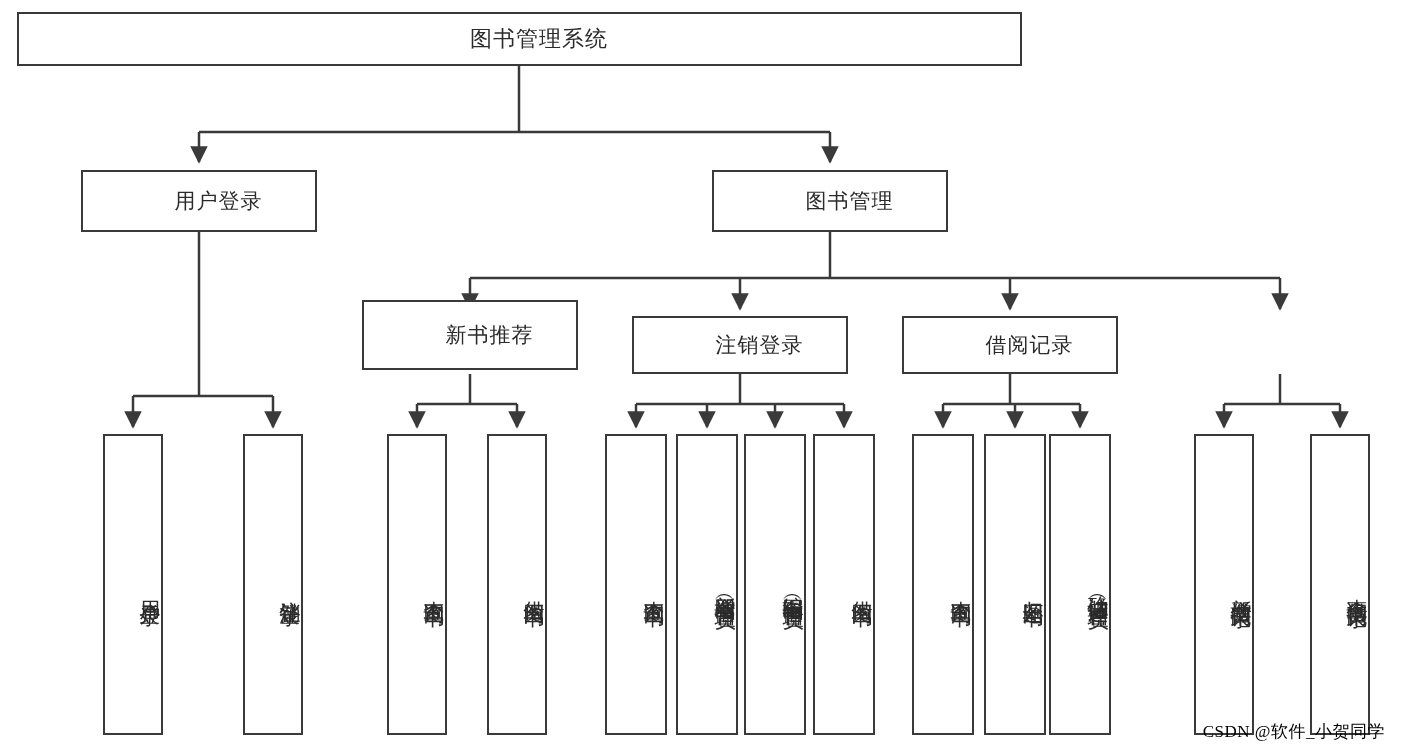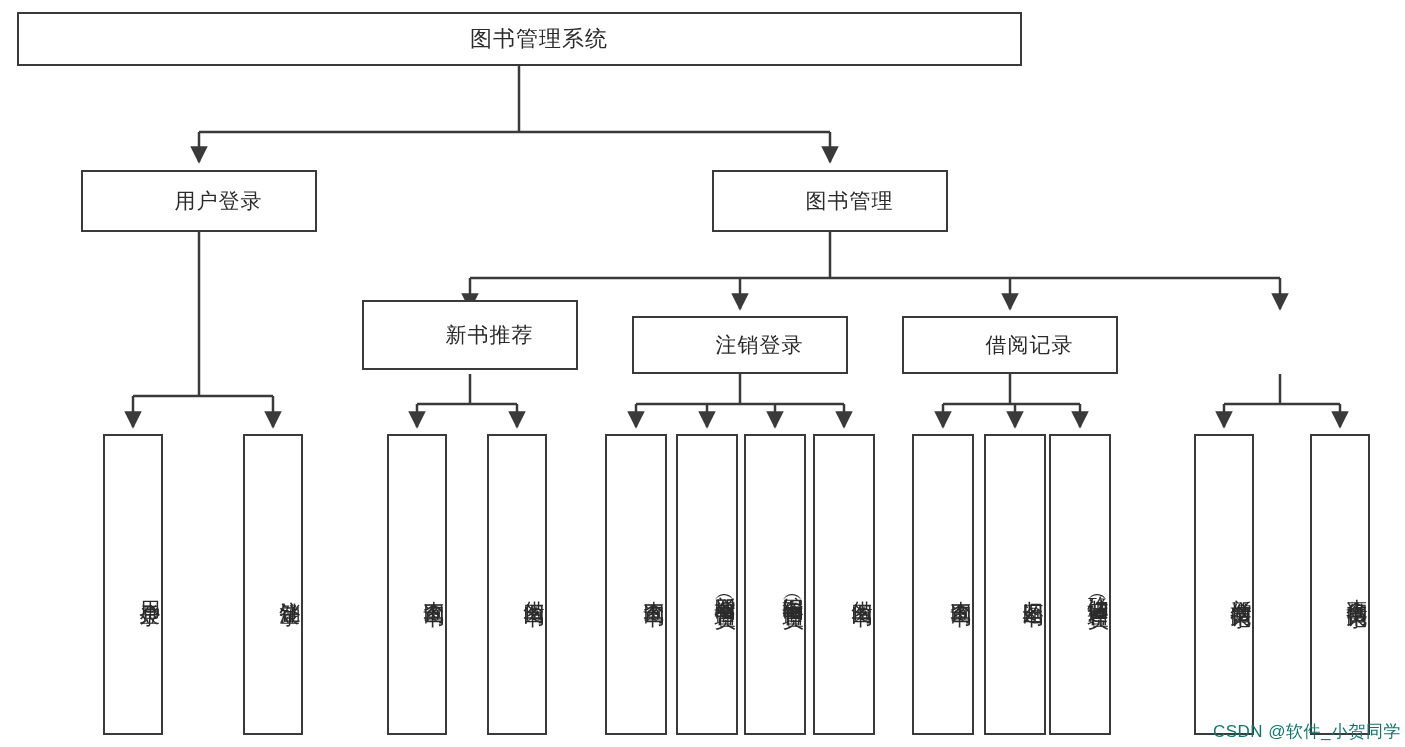--- a/index.html
+++ b/index.html
@@ -43,27 +43,27 @@
     font-size: 21px;
     letter-spacing: 2px;
     align-items: flex-start;
     justify-content: center;
     padding-top: 6px;
     line-height: 1.05;
     white-space: nowrap;
   }
   #watermark {
     position: absolute;
-    right: 4px;
+    right: 20px;
     bottom: 4px;
     font-size: 17px;
-    color: #0f766e;
+    color: #000000;
     letter-spacing: 0.5px;
     white-space: nowrap;
-    font-family: Liberation Sans, sans-serif;
+    font-family: Liberation Serif, serif;
   }
 </style>
 </head>
 <body>
 
 <div id="canvas">
 
   <svg id="wires" viewBox="0 0 1405 747" xmlns="http://www.w3.org/2000/svg">
     <defs>
       <marker id="arrow" viewBox="0 0 10 10" refX="9" refY="5" markerWidth="7" markerHeight="7" orient="auto-start-reverse">

